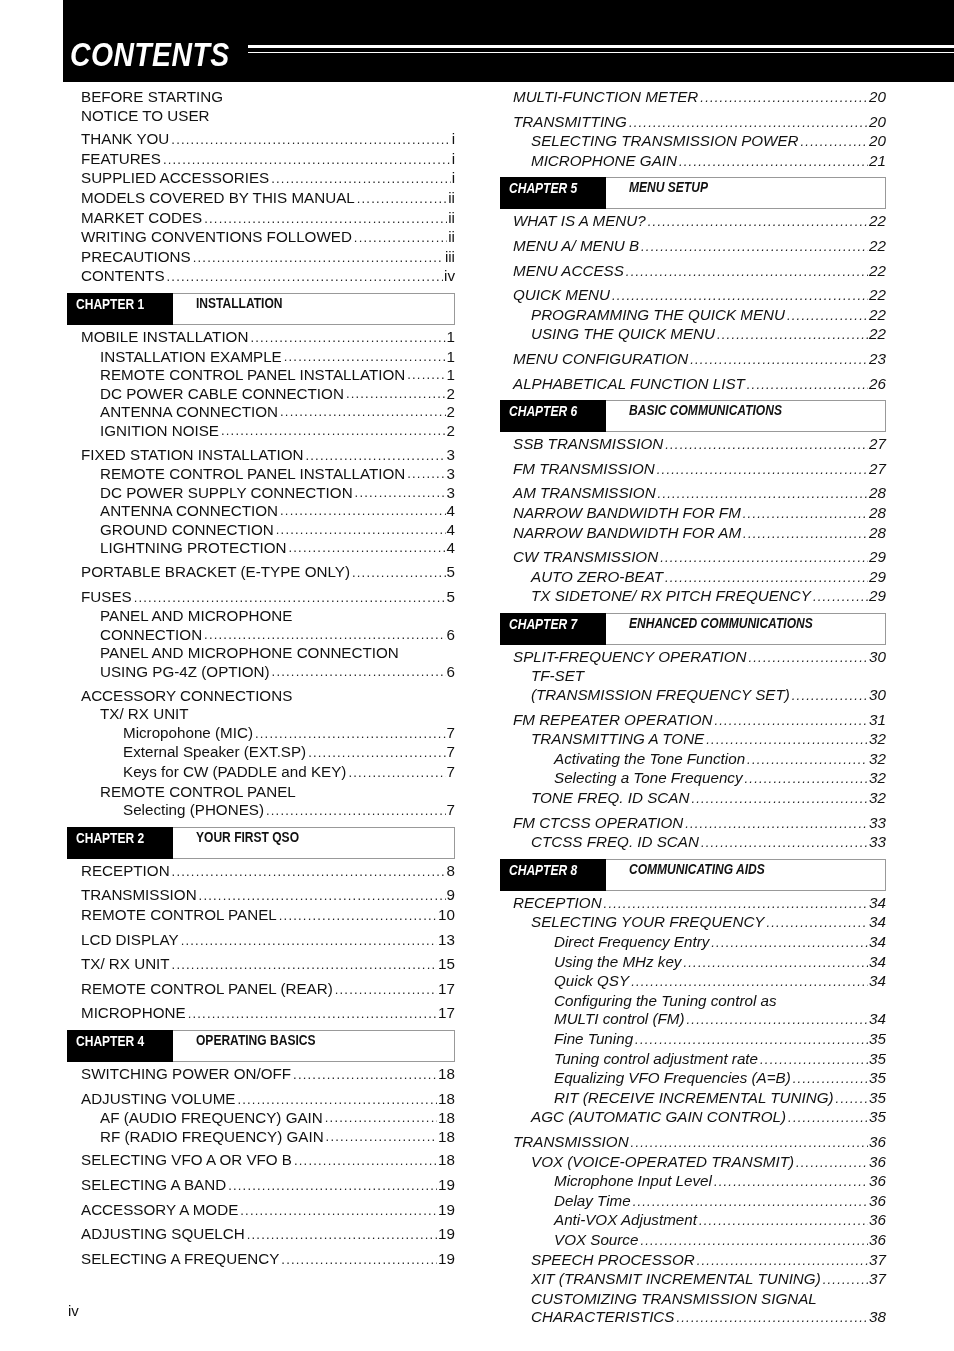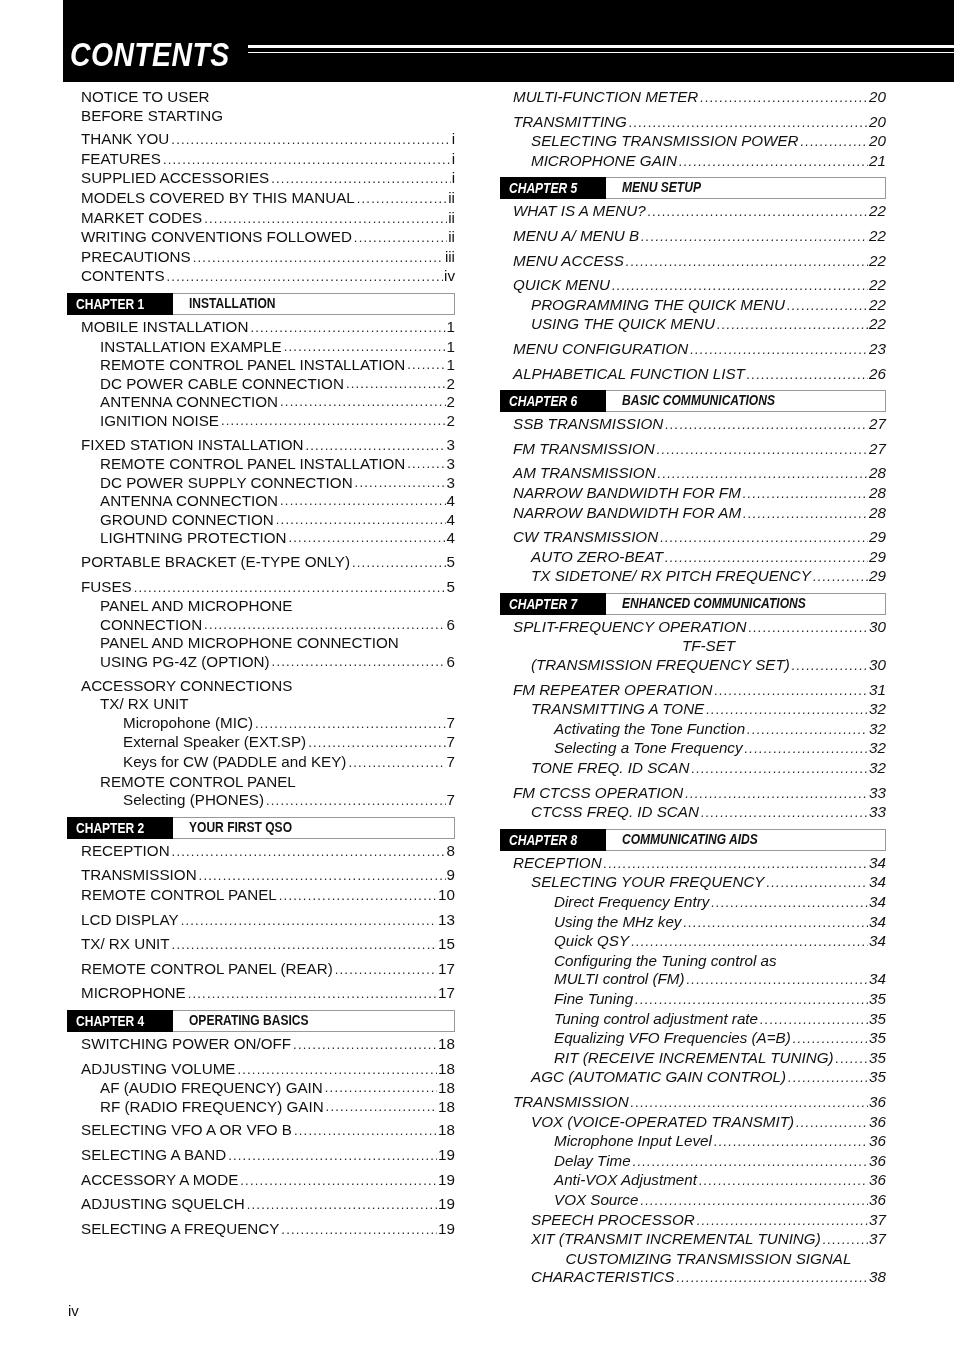--- a/index.html
+++ b/index.html
@@ -17,48 +17,48 @@
   .col.right { left:500px; width:386px;font-style:italic; }
 
   .entry { display:flex; align-items:baseline; font-size:15.2px; line-height:18.6px; white-space:nowrap; }
   .entry .t { flex:0 0 auto; }
   .entry .dots { flex:1 1 auto; overflow:hidden; margin:0 1px 0 2px; letter-spacing:1.2px; color:#222; font-size:13px; }
   .entry .dots::before { content:"..................................................................................................................................................................................."; }
   .entry .p { flex:0 0 auto; }
   .lvl0 { padding-left:14px; }
   .lvl1 { padding-left:33px;align-items:center; }
   .lvl2 { padding-left:56px; }
-  .lvl1r { padding-left:31px;justify-content:center; }
+  .lvl1r { padding-left:31px; }
   .lvl0r { padding-left:13px; }
   .lvl2r { padding-left:54px; }
   .gap { height:5px; }
 
-  .chapter { display:flex; height:22px; margin:6px 0 3px 0; }
+  .chapter { display:flex; height:32px; margin:6px 0 3px 0; }
   .chapter .num { background:#000; color:#fff; width:106px; font-weight:bold; font-size:14px;
                   line-height:22px; padding-left:9px; box-sizing:border-box; }
   .chapter .num span, .chapter .title span { display:inline-block; transform:scaleX(0.86); transform-origin:left center; }
   .chapter .title { flex:1; border:1.5px solid #999; border-left:none; font-weight:bold; font-size:14px;
-                    line-height:19px; padding-left:16px; box-sizing:border-box; }
+                    line-height:19px; padding-left:23px; box-sizing:border-box; }
   .page-num { position:absolute; left:68px; top:1302px; font-size:15px; }
 </style>
 </head>
 <body>
 
 <div class="header-band">
   <div class="header-title">CONTENTS</div>
   <div class="header-rule1"></div>
   <div class="header-rule2"></div>
 </div>
 
 <div class="col left" id="col-left">
     <div class="entry lvl0">
+      <span class="t">BEFORE STARTING</span>
+    </div>
+    <div class="entry lvl0">
       <span class="t">NOTICE TO USER</span>
-    </div>
-    <div class="entry lvl0">
-      <span class="t">BEFORE STARTING</span>
     </div>
     <div class="gap"></div>
     <div class="entry lvl0">
       <span class="t">THANK YOU</span>
       <span class="dots"></span>
       <span class="p">i</span>
     </div>
     <div class="entry lvl0">
       <span class="t">FEATURES</span>
       <span class="dots"></span>

